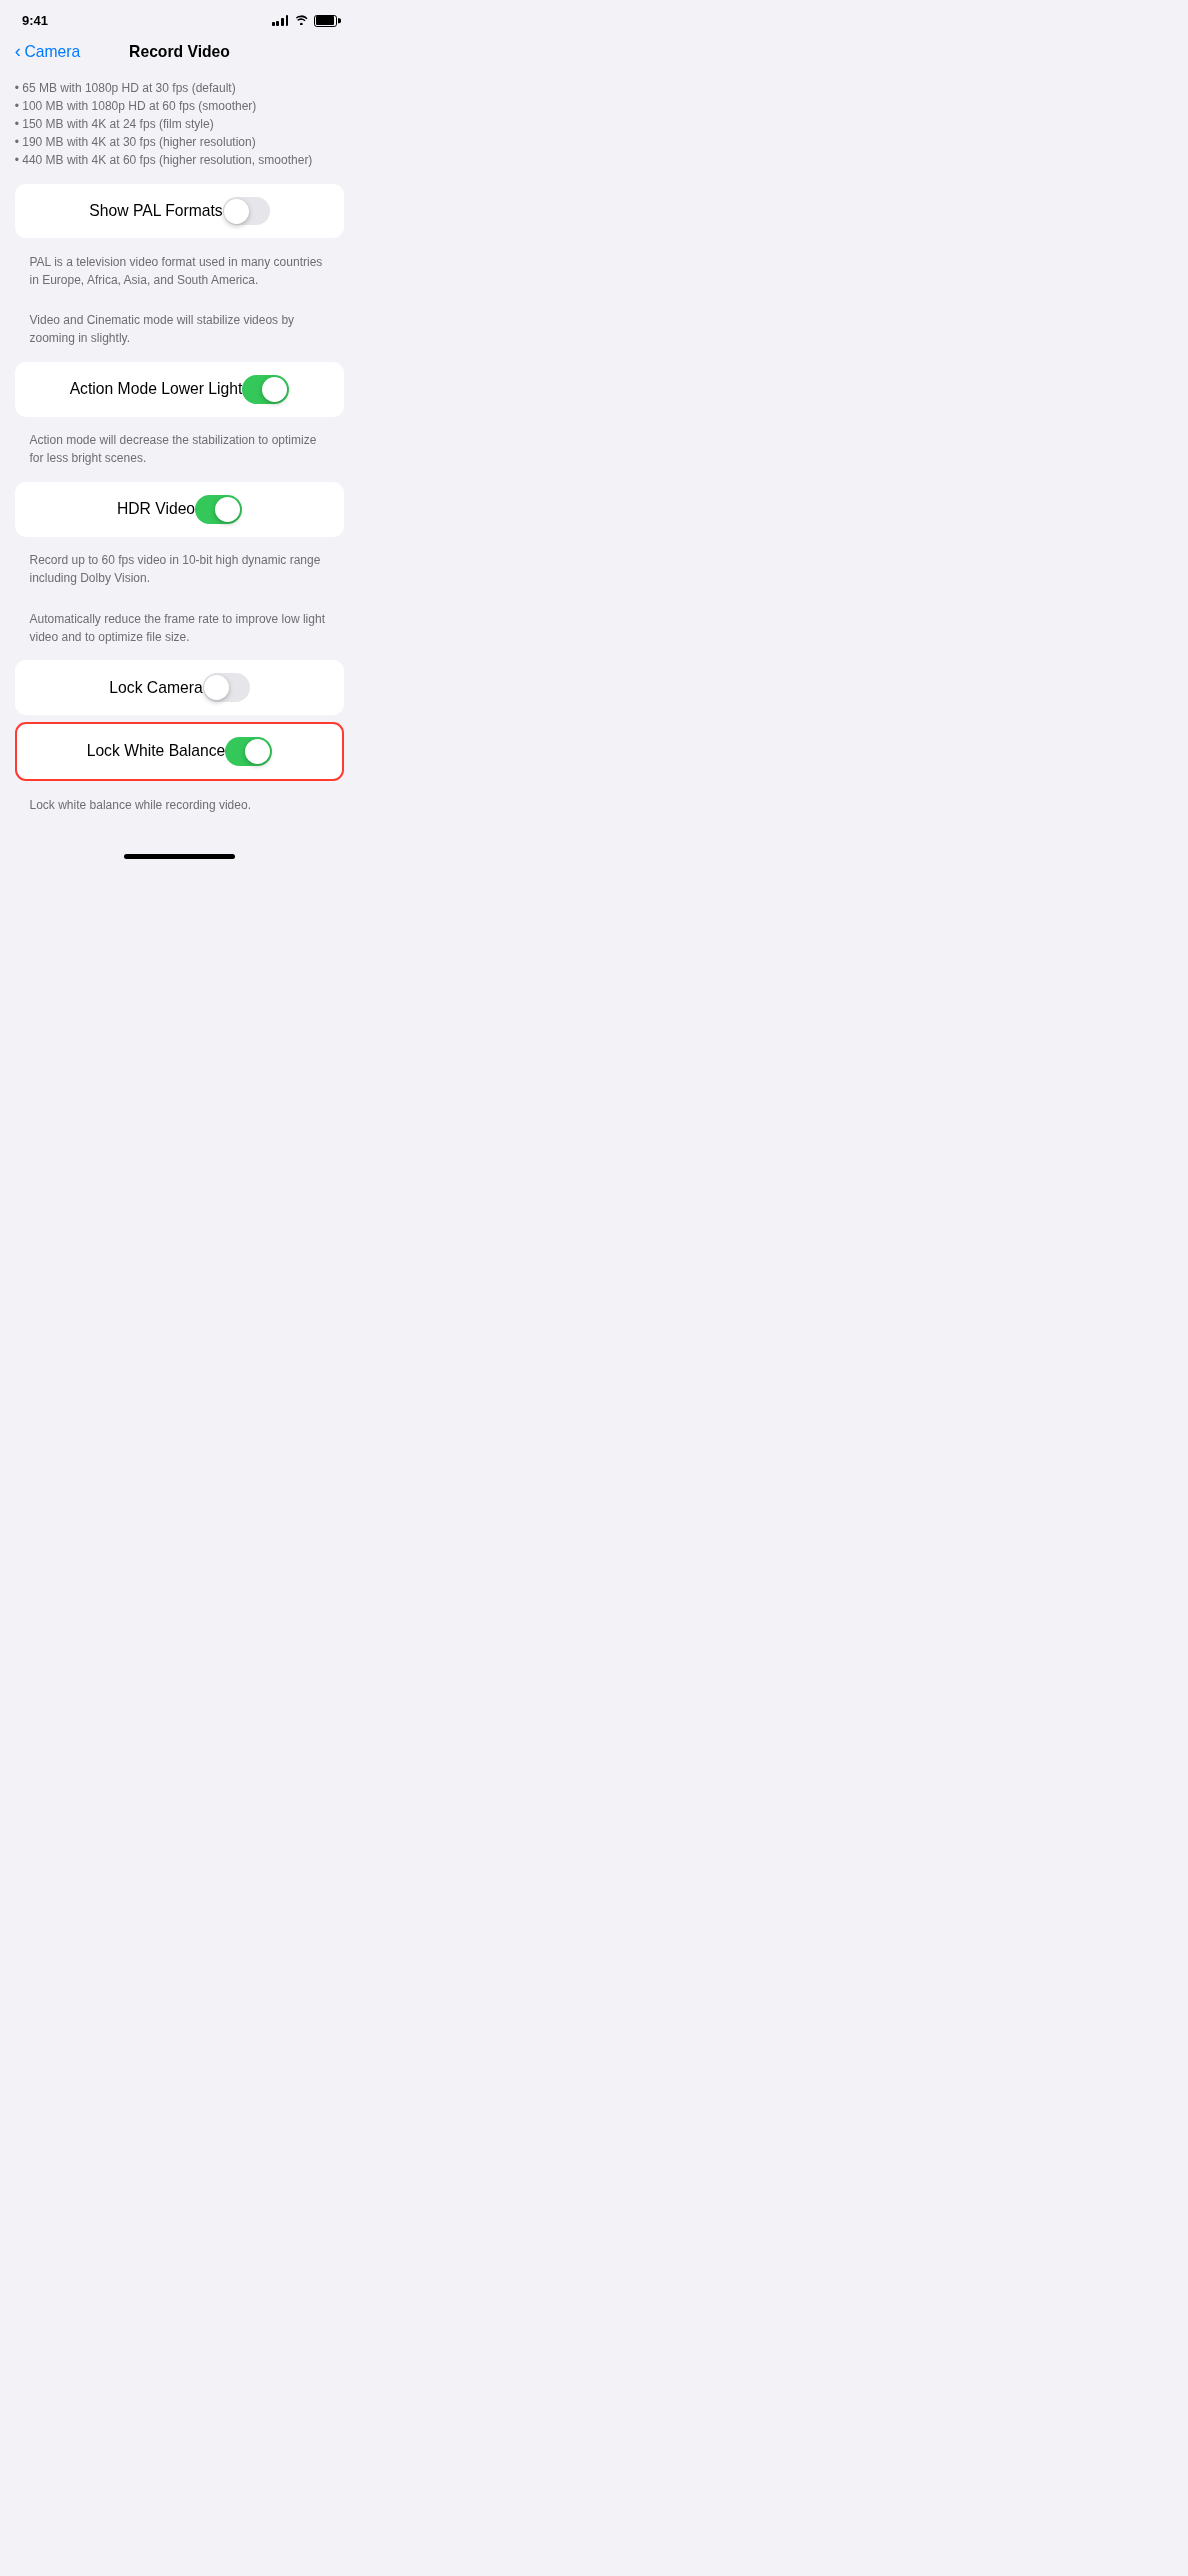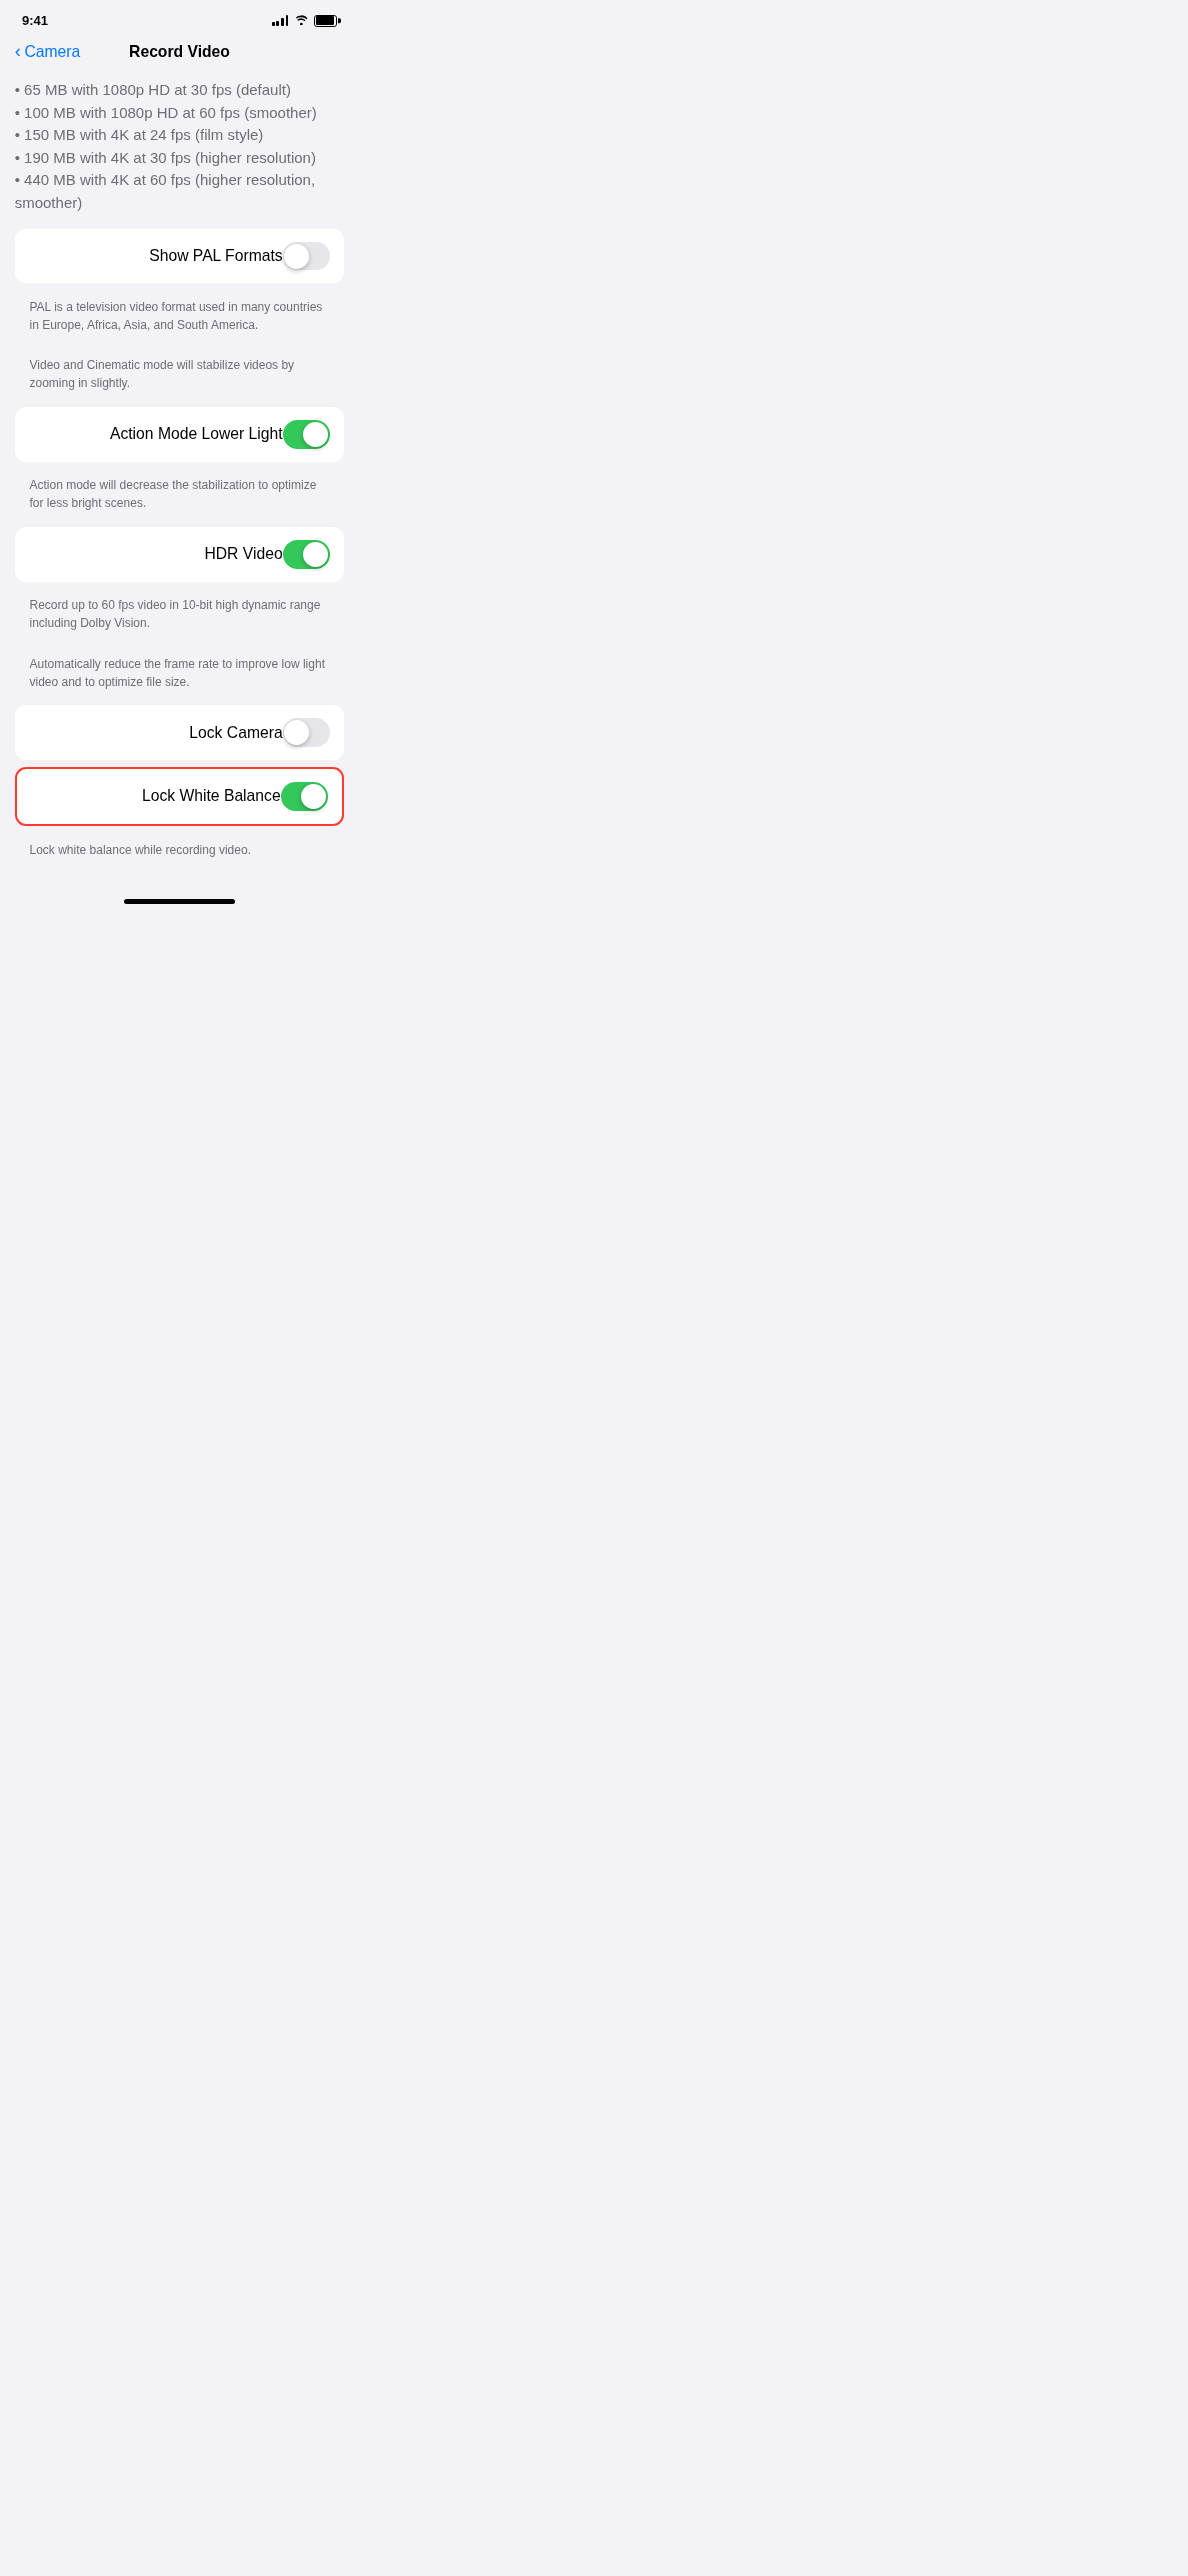--- a/index.html
+++ b/index.html
@@ -112,36 +112,36 @@
     .nav-title {
       font-size: 15.7px;
       font-weight: 600;
       color: #000;
     }
 
     
     .info-text {
       padding: 7.4px 14.7px 14.7px;
       color: #6d6d72;
-      font-size: 15px;
+      font-size: 12px;
       line-height: 1.5;
     }
 
     
     .settings-group {
       background: #fff;
       border-radius: 11px;
       margin: 0 14.7px 7.4px;
       overflow: hidden;
     }
 
     .settings-row {
       display: flex;
       align-items: center;
-      justify-content: flex-end;
+      justify-content: center;
       padding: 13px 14.7px;
       min-height: 46px;
     }
 
     .settings-row-label {
       font-size: 15.7px;
       color: #000;
     }
 
     .settings-row-value {

